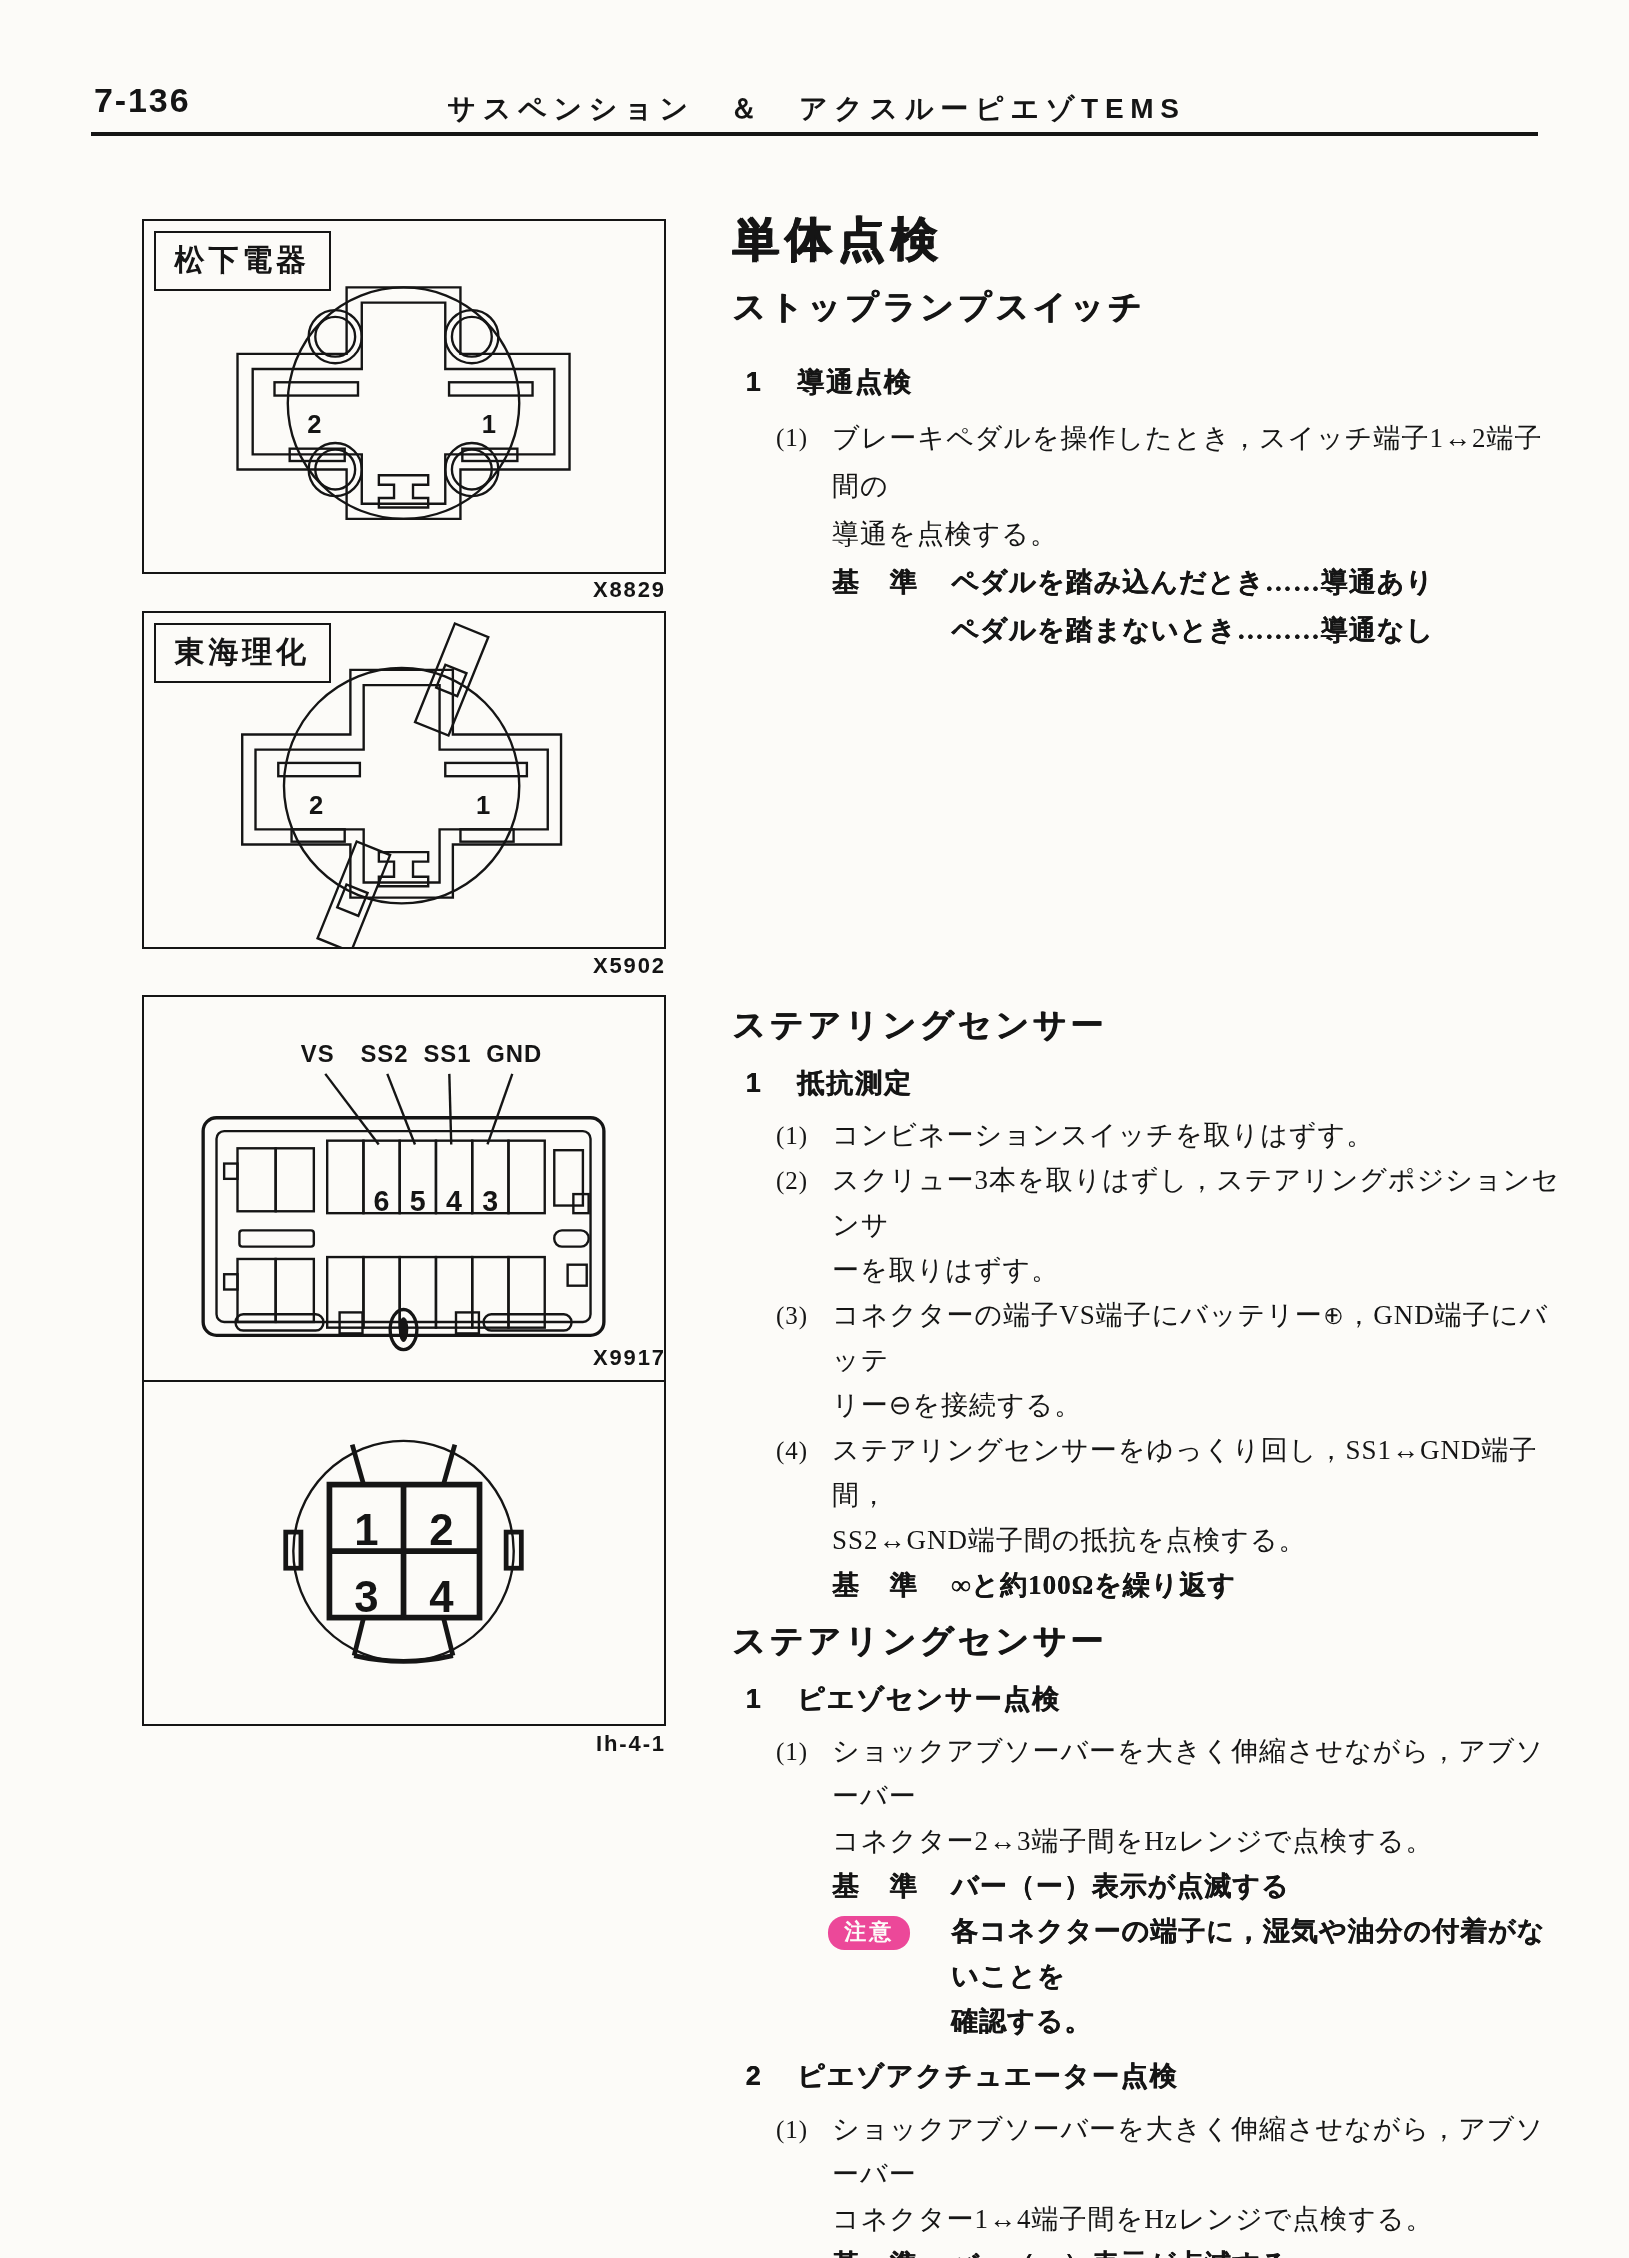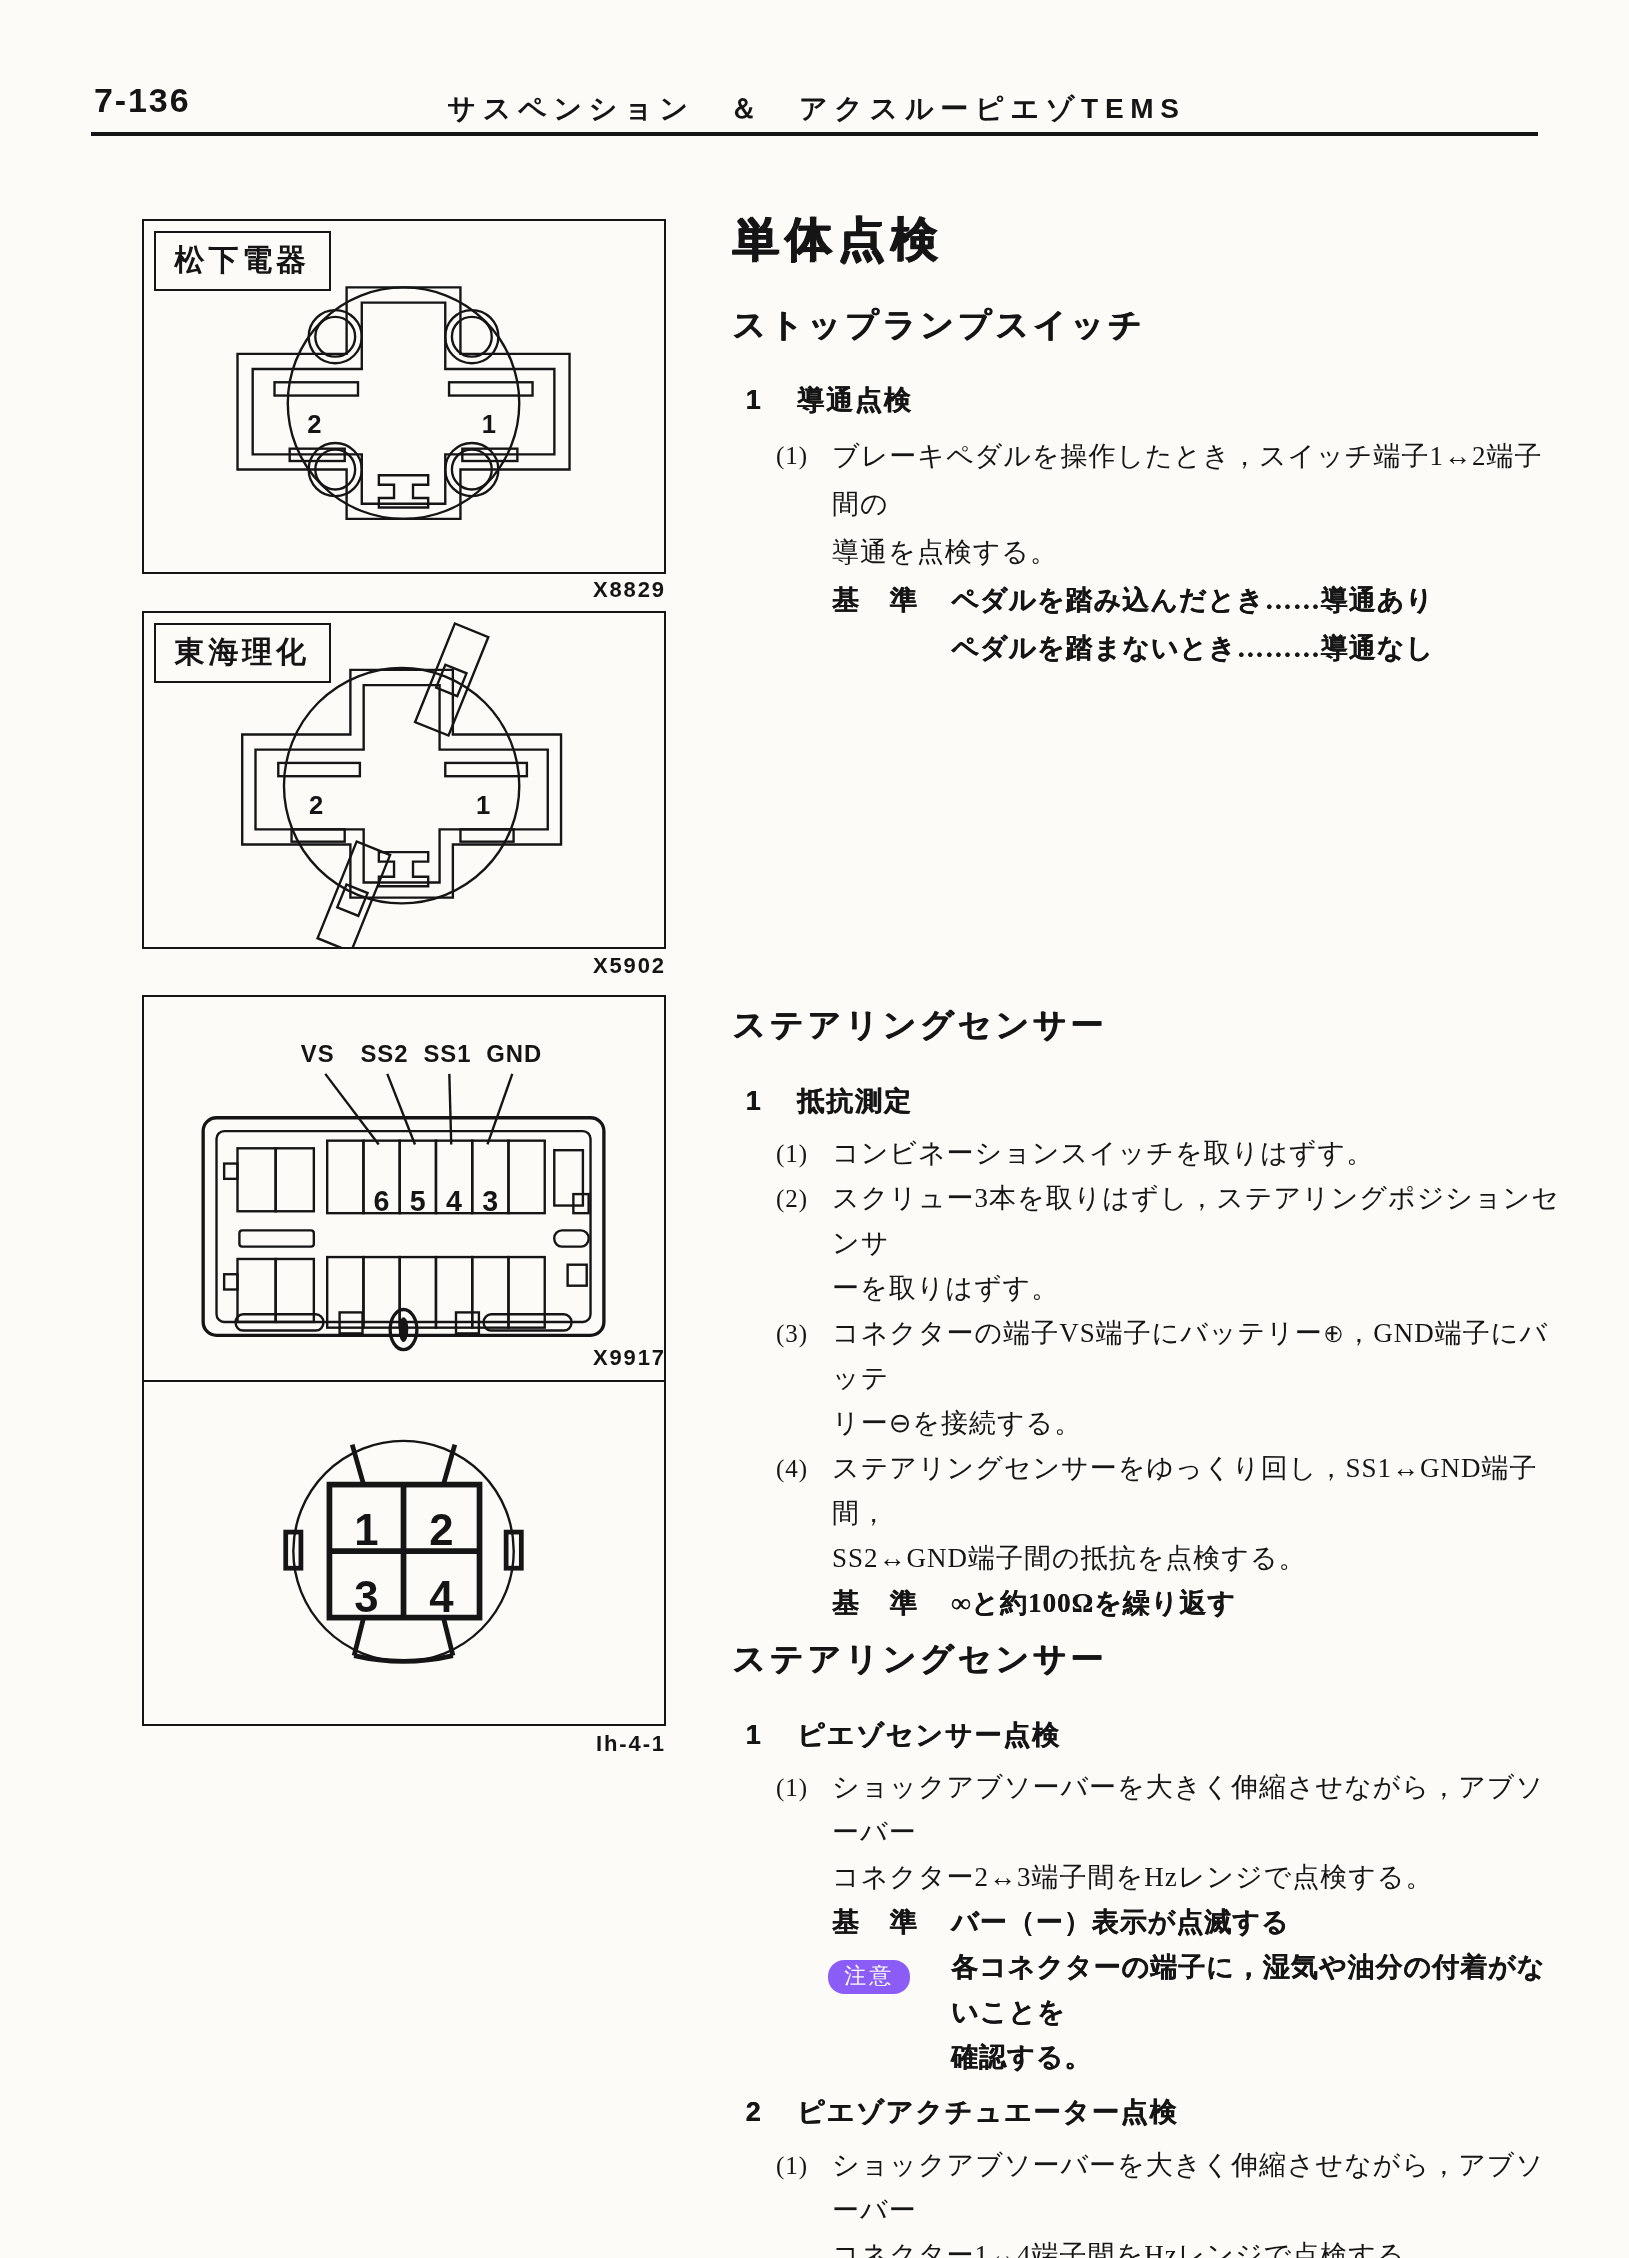--- a/index.html
+++ b/index.html
@@ -39,24 +39,24 @@
   .num-h .n{position:absolute;left:13.4px;}
   .row{position:relative;line-height:48px;font-size:27px;letter-spacing:1px;
        font-family:"Liberation Serif",serif;}
   .bc .row{line-height:45px;}
   .marker{position:absolute;left:44px;font-size:25px;}
   .indent{padding-left:100px;}
   .std-label{position:absolute;left:100px;font-family:"Liberation Sans",sans-serif;
              font-weight:bold;letter-spacing:1.9px;text-shadow:0.6px 0 0 currentColor;}
   .bold-val{padding-left:219px;font-family:Liberation Serif, serif;font-weight:bold;
             letter-spacing:1px;text-shadow:0.4px 0 0 currentColor;}
-  .caution-badge{position:absolute;left:96px;top:6.7px;background:#8b5cf6;color:#fcfbf8;
-                 border-radius:16.3px;padding:1px 16.3px 3.8px;font-size:22px;font-weight:normal;
-                 letter-spacing:2.9px;font-family:"Liberation Sans",sans-serif;line-height:29px;margin-top:8px;}
-  .mt30{margin-top:41px;} .mt42{margin-top:40px;} .mt16{margin-top:15.4px;}
+  .caution-badge{position:absolute;left:96px;top:6.7px;background:#ec4899;color:#fcfbf8;
+                 border-radius:16.3px;padding:1px 16.3px 3.8px;font-size:22px;font-weight:bold;
+                 letter-spacing:2.9px;font-family:"Liberation Sans",sans-serif;line-height:29px;}
+  .mt30{margin-top:23px;} .mt42{margin-top:40px;} .mt16{margin-top:15.4px;}
   .mt14{margin-top:13.4px;} .mt0{margin-top:16px;}
 </style>
 </head>
 <body>
 
 <div class="page">
 
   <div class="pagenum">7-136</div>
   <div class="htitle">サスペンション　＆　アクスルーピエゾTEMS</div>
   <div class="hrule"></div>

